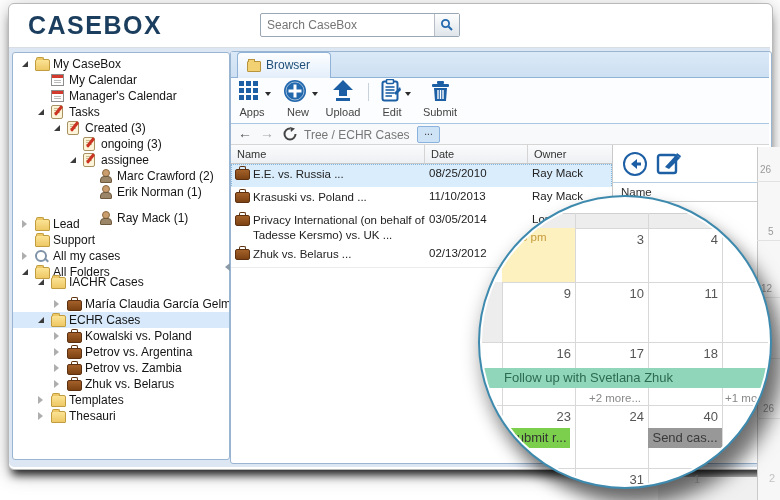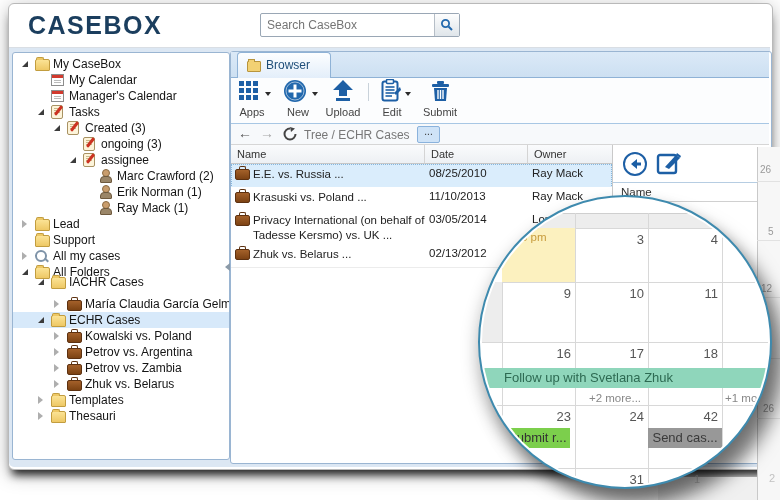--- a/index.html
+++ b/index.html
@@ -144,21 +144,21 @@
         <span class="tlabel" style="left: 88px;">assignee</span>
       </div>
       <div class="trow" style="top: 115px;">
         <span class="ticon i-user" style="left: 86px;"></span>
         <span class="tlabel" style="left: 104px;">Marc Crawford (2)</span>
       </div>
       <div class="trow" style="top: 131px;">
         <span class="ticon i-user" style="left: 86px;"></span>
         <span class="tlabel" style="left: 104px;">Erik Norman (1)</span>
       </div>
-      <div class="trow" style="top: 147px; text-decoration: underline;">
+      <div class="trow" style="top: 157px; text-decoration: underline;">
         <span class="ticon i-user" style="left: 86px;"></span>
         <span class="tlabel" style="left: 104px;">Ray Mack (1)</span>
       </div>
       <div class="trow" style="top: 163px;">
         <span class="exp-closed" style="left: 9px;"></span>
         <span class="ticon i-folder" style="left: 22px;"></span>
         <span class="tlabel" style="left: 40px;">Lead</span>
       </div>
       <div class="trow" style="top: 179px;">
         <span class="ticon i-folder" style="left: 22px;"></span>
@@ -388,21 +388,21 @@
           <div class="mg-date" style="left: 102px; top: 33px;">3</div>
           <div class="mg-date" style="left: 176px; top: 33px;">4</div>
           <div class="mg-date" style="left: 29px; top: 87px;">9</div>
           <div class="mg-date" style="left: 102px; top: 87px;">10</div>
           <div class="mg-date" style="left: 176px; top: 87px;">11</div>
           <div class="mg-date" style="left: 29px; top: 147px;">16</div>
           <div class="mg-date" style="left: 102px; top: 147px;">17</div>
           <div class="mg-date" style="left: 176px; top: 147px;">18</div>
           <div class="mg-date" style="left: 29px; top: 210px;">23</div>
           <div class="mg-date" style="left: 102px; top: 210px;">24</div>
-          <div class="mg-date" style="left: 176px; top: 210px;">42</div>
+          <div class="mg-date" style="left: 176px; top: 210px;">40</div>
           <div class="mg-date" style="left: 102px; top: 273px;">31</div>
         </div>
       <div id="ev-follow">Follow up with Svetlana Zhuk</div>
       <div class="mg-more" style="left:100px;width:66px;text-align:center;">+2 more...</div>
       <div class="mg-more" style="left:243px;">+1 mor</div>
       <div id="ev-submit">Submit r...</div>
       <div id="ev-send">Send cas...</div>
     </div>
   </div>
 

